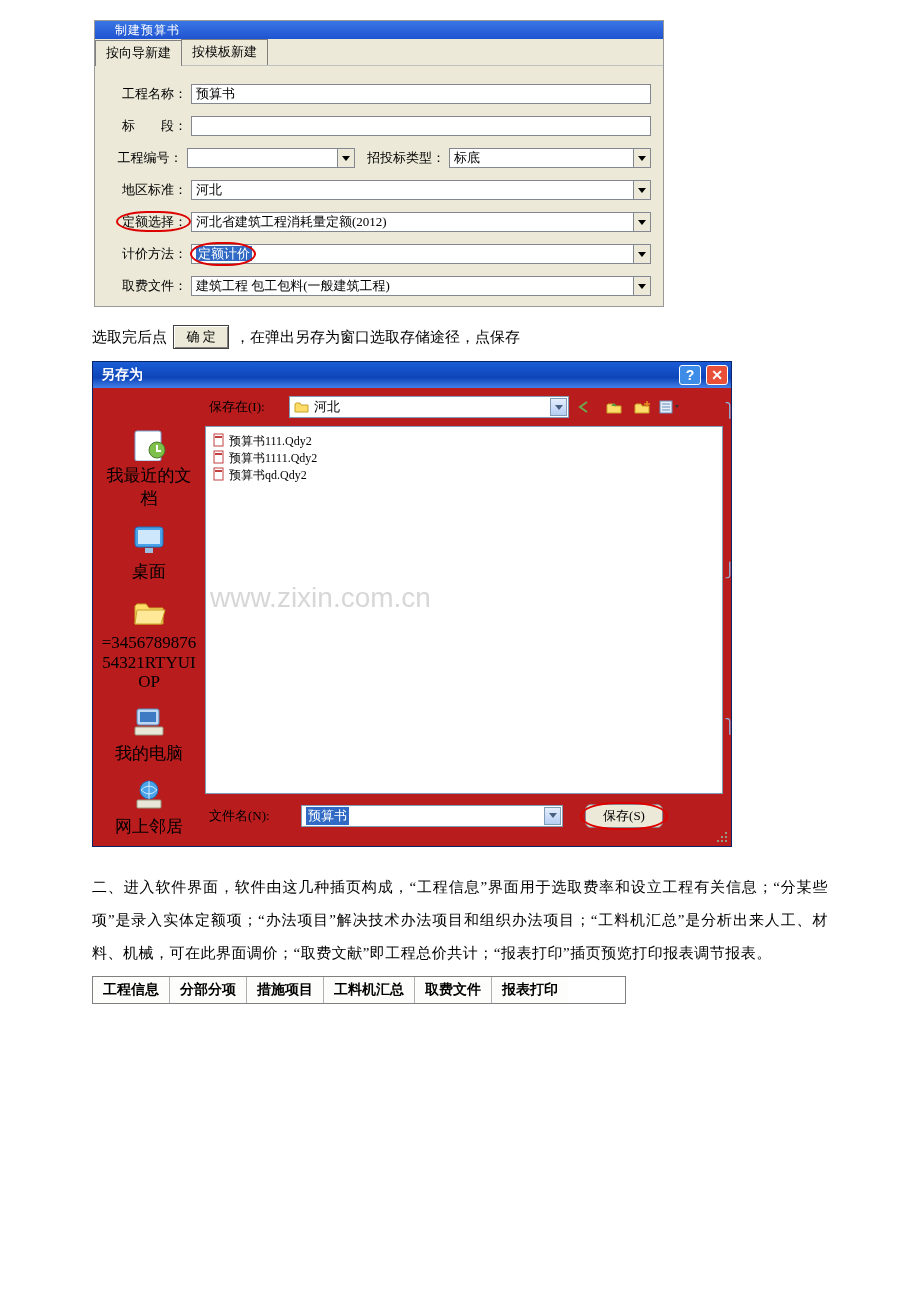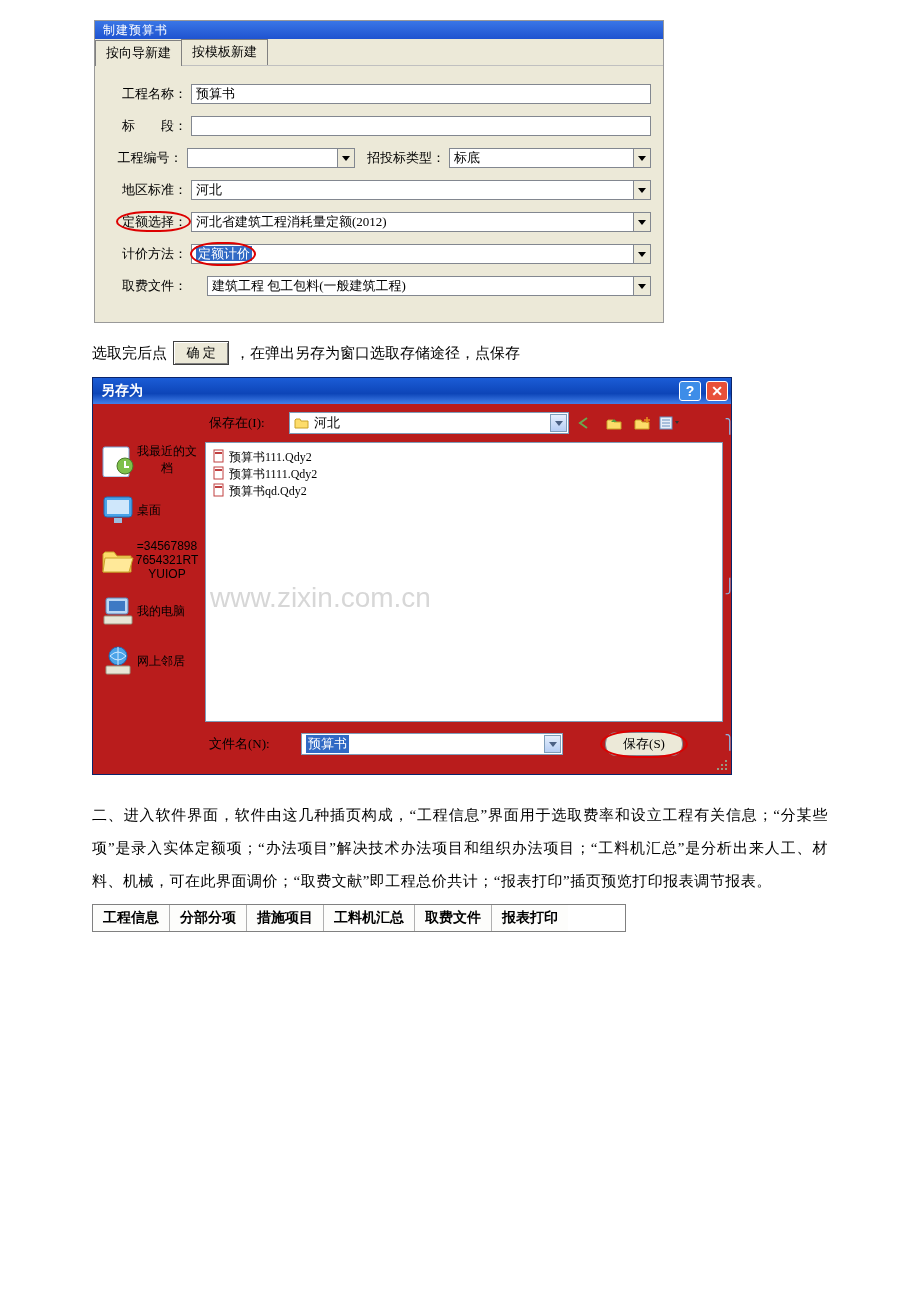--- a/index.html
+++ b/index.html
@@ -1,21 +1,21 @@
 <!DOCTYPE html>
 <html><head>
 <meta charset="utf-8">
 <style>
   * { box-sizing: border-box; }
   body { margin: 0; background: #fff; font-family: "SimSun", "Songti SC", serif; font-size: 14px; }
   .page { width: 920px; margin: 0 auto; padding: 20px 92px 60px 92px; position: relative; }
 
   
   .dlg1 { width: 570px; margin-left: 2px; border: 1px solid #999; background: #ece9d8; }
-  .titlebar { height: 18px; background: linear-gradient(180deg,#3a76e6 0%,#1f53d0 100%); color:#fff; font-family: "SimSun", sans-serif; font-size: 12px; padding-left: 8px; line-height: 18px; white-space: nowrap; overflow: hidden; letter-spacing: 1px; }
+  .titlebar { height: 18px; background: linear-gradient(180deg,#3a76e6 0%,#1f53d0 100%); color:#fff; font-family: "SimSun", sans-serif; font-size: 12px; padding-left: 20px; line-height: 18px; white-space: nowrap; overflow: hidden; letter-spacing: 1px; }
   .tabstrip { display:flex; background:#ece9d8; border-bottom:1px solid #c0c0c0; }
   .tab { padding: 3px 10px 4px 10px; font-size:13px; font-family:"SimSun"; border:1px solid #808080; border-bottom:none; margin-right:-1px; background:#ece9d8; cursor:default;}
   .tab.active { background:#ece9d8; position:relative; top:1px;}
   .formbody { padding: 18px 12px 10px 20px; background:#ece9d8;}
   .row { display:flex; align-items:center; margin-bottom:12px; font-family:"SimSun"; font-size:13px;}
   .lbl { width: 72px; text-align:right; margin-right:4px; color:#000; white-space:nowrap;}
   .txt { flex:1; height:20px; border:1px solid #828790; background:#fff; padding:0 4px; font-size:13px; font-family:"SimSun"; display:flex; align-items:center;}
   .combo { position:relative; flex:1; height:20px; border:1px solid #828790; background:#fff; display:flex; align-items:center; padding:0 18px 0 4px; font-size:13px; font-family:"SimSun";}
   .combo.disabled { background:#ece9d8;}
   .drop { position:absolute; right:0; top:0; width:17px; height:18px; background:#ece9d8; border-left:1px solid #828790; display:flex; align-items:center; justify-content:center;}
@@ -32,40 +32,40 @@
   
   
   .dlg2 { width: 640px; border:1px solid #0a246a; background:#b91c1c; margin-top:2px; position:relative;}
   .d2title { height:26px; background: linear-gradient(180deg,#1b5cd6 0%,#0d45b8 60%,#4280ea 100%); display:flex; align-items:center; color:#fff; font-family:"SimSun"; font-size:14px; font-weight:bold; padding-left:8px;}
   .d2title .spacer{flex:1;}
   .tbtn { width:22px; height:20px; margin-left:2px; margin-right:3px; border:1px solid #fff; border-radius:3px; display:flex; align-items:center; justify-content:center; font-family:Arial; font-weight:bold;}
   .helpbtn { background:#3d8de8; color:#fff;}
   .closebtn { background:#e85038; color:#fff;}
   .d2body { display:flex; padding:8px 8px 8px 0;}
   .places { width:112px; display:flex; flex-direction:column; align-items:center; padding-top:28px; gap:10px;}
-  .place { width:100px; display:flex; align-items:center; font-size:12px; font-family:Liberation Sans, sans-serif; cursor:default; text-align:center;}
+  .place { width:100px; display:flex; flex-direction:column; align-items:center; font-size:17px; font-family:Liberation Serif, serif; cursor:default; text-align:center;}
   .place .pic { width:38px; height:38px; display:flex; align-items:center; justify-content:center; margin-bottom:2px;}
   .d2main { flex:1; display:flex; flex-direction:column;}
   .d2row { display:flex; align-items:center; margin-bottom:8px;}
   .d2lbl { width:84px; text-align:left; font-size:13px; font-family:"SimSun"; padding-left:4px;}
   .d2combo { flex:1; height:22px; border:1px solid #7f9db9; background:#fff; display:flex; align-items:center; padding:0 20px 0 4px; position:relative; font-size:13px;}
   .d2combo .drop2 { position:absolute; right:1px; top:1px; bottom:1px; width:17px; background:linear-gradient(180deg,#e4eefc,#b6cef4); border:1px solid #7f9db9; display:flex; align-items:center; justify-content:center;}
   .d2combo .drop2::after{content:""; border-left:4px solid transparent; border-right:4px solid transparent; border-top:5px solid #4b6184;}
   .tool { width:22px; height:22px; margin-left:6px; display:flex; align-items:center; justify-content:center;}
   .filelist { flex:1; min-height:280px; border:1px solid #7f9db9; background:#fff; padding:6px; font-size:12px; font-family:"SimSun"; position:relative;}
   .fileitem { display:flex; align-items:flex-start; height:17px;}
   .fileicon{ width:14px; height:14px; margin-right:3px; display:inline-flex; align-items:center; justify-content:center;}
   .bottomrows { margin-top:10px;}
   .btrow { display:flex; align-items:center; margin-bottom:10px;}
   .btlbl { width:96px; font-size:13px; font-family:"SimSun"; padding-left:4px;}
   .btcombo { width:262px; height:22px; border:1px solid #7f9db9; background:#fff; display:flex; align-items:center; padding:0 20px 0 4px; position:relative; font-size:13px;}
   .btcombo .sel{ background:#316ac5; color:#fff; padding:0 2px;}
   .btcombo .drop2{position:absolute; right:1px; top:1px; bottom:1px; width:17px; background:linear-gradient(180deg,#e4eefc,#b6cef4); border:1px solid #7f9db9; display:flex; align-items:center; justify-content:center;}
   .btcombo .drop2::after{content:""; border-left:4px solid transparent; border-right:4px solid transparent; border-top:5px solid #4b6184;}
-  .xpbtn { width:78px; height:24px; margin-left:42px; background:#ece9d8; border:1px solid #828790; border-radius:11px; font-size:13px; font-family:"SimSun"; display:flex; align-items:center; justify-content:center; position:relative;}
+  .xpbtn { width:78px; height:24px; margin-left:22px; background:#ece9d8; border:1px solid #828790; border-radius:6px; font-size:13px; font-family:"SimSun"; display:flex; align-items:center; justify-content:center; position:relative;}
   .xpbtn.ring::after{content:""; position:absolute; left:-6px; right:-6px; top:-3px; bottom:-3px; border:2px solid #d00; border-radius:50%/60%;}
   .resize { position:absolute; right:2px; bottom:2px; width:14px; height:14px;}
   
   
   .wm { position:absolute; left:210px; top:582px; color:#d7d7d7; font-family:Arial,sans-serif; font-size:28px; letter-spacing:0; pointer-events:none; user-select:none; font-weight:normal;}
   
   
   .brace { position:absolute; right:-4px; color:#8fb4e0; font-size:14px; font-family:Arial; }
   
   
@@ -124,21 +124,21 @@
             <div class="drop"></div>
           </div>
       </div>
       <div class="row">
         <span class="lbl">计价方法：</span>
         <div class="combo">
             <span class="redring"><span class="sel">定额计价</span></span>
             <div class="drop"></div>
           </div>
       </div>
-      <div class="row" style="margin-bottom:16px;gap:16px;">
+      <div class="row" style="margin-bottom:0;">
         <span class="lbl">取费文件：</span>
         <div class="combo">
             <span>建筑工程 包工包料(一般建筑工程)</span>
             <div class="drop"></div>
           </div>
       </div>
     </div>
   </div>
 
   <div class="line1">

